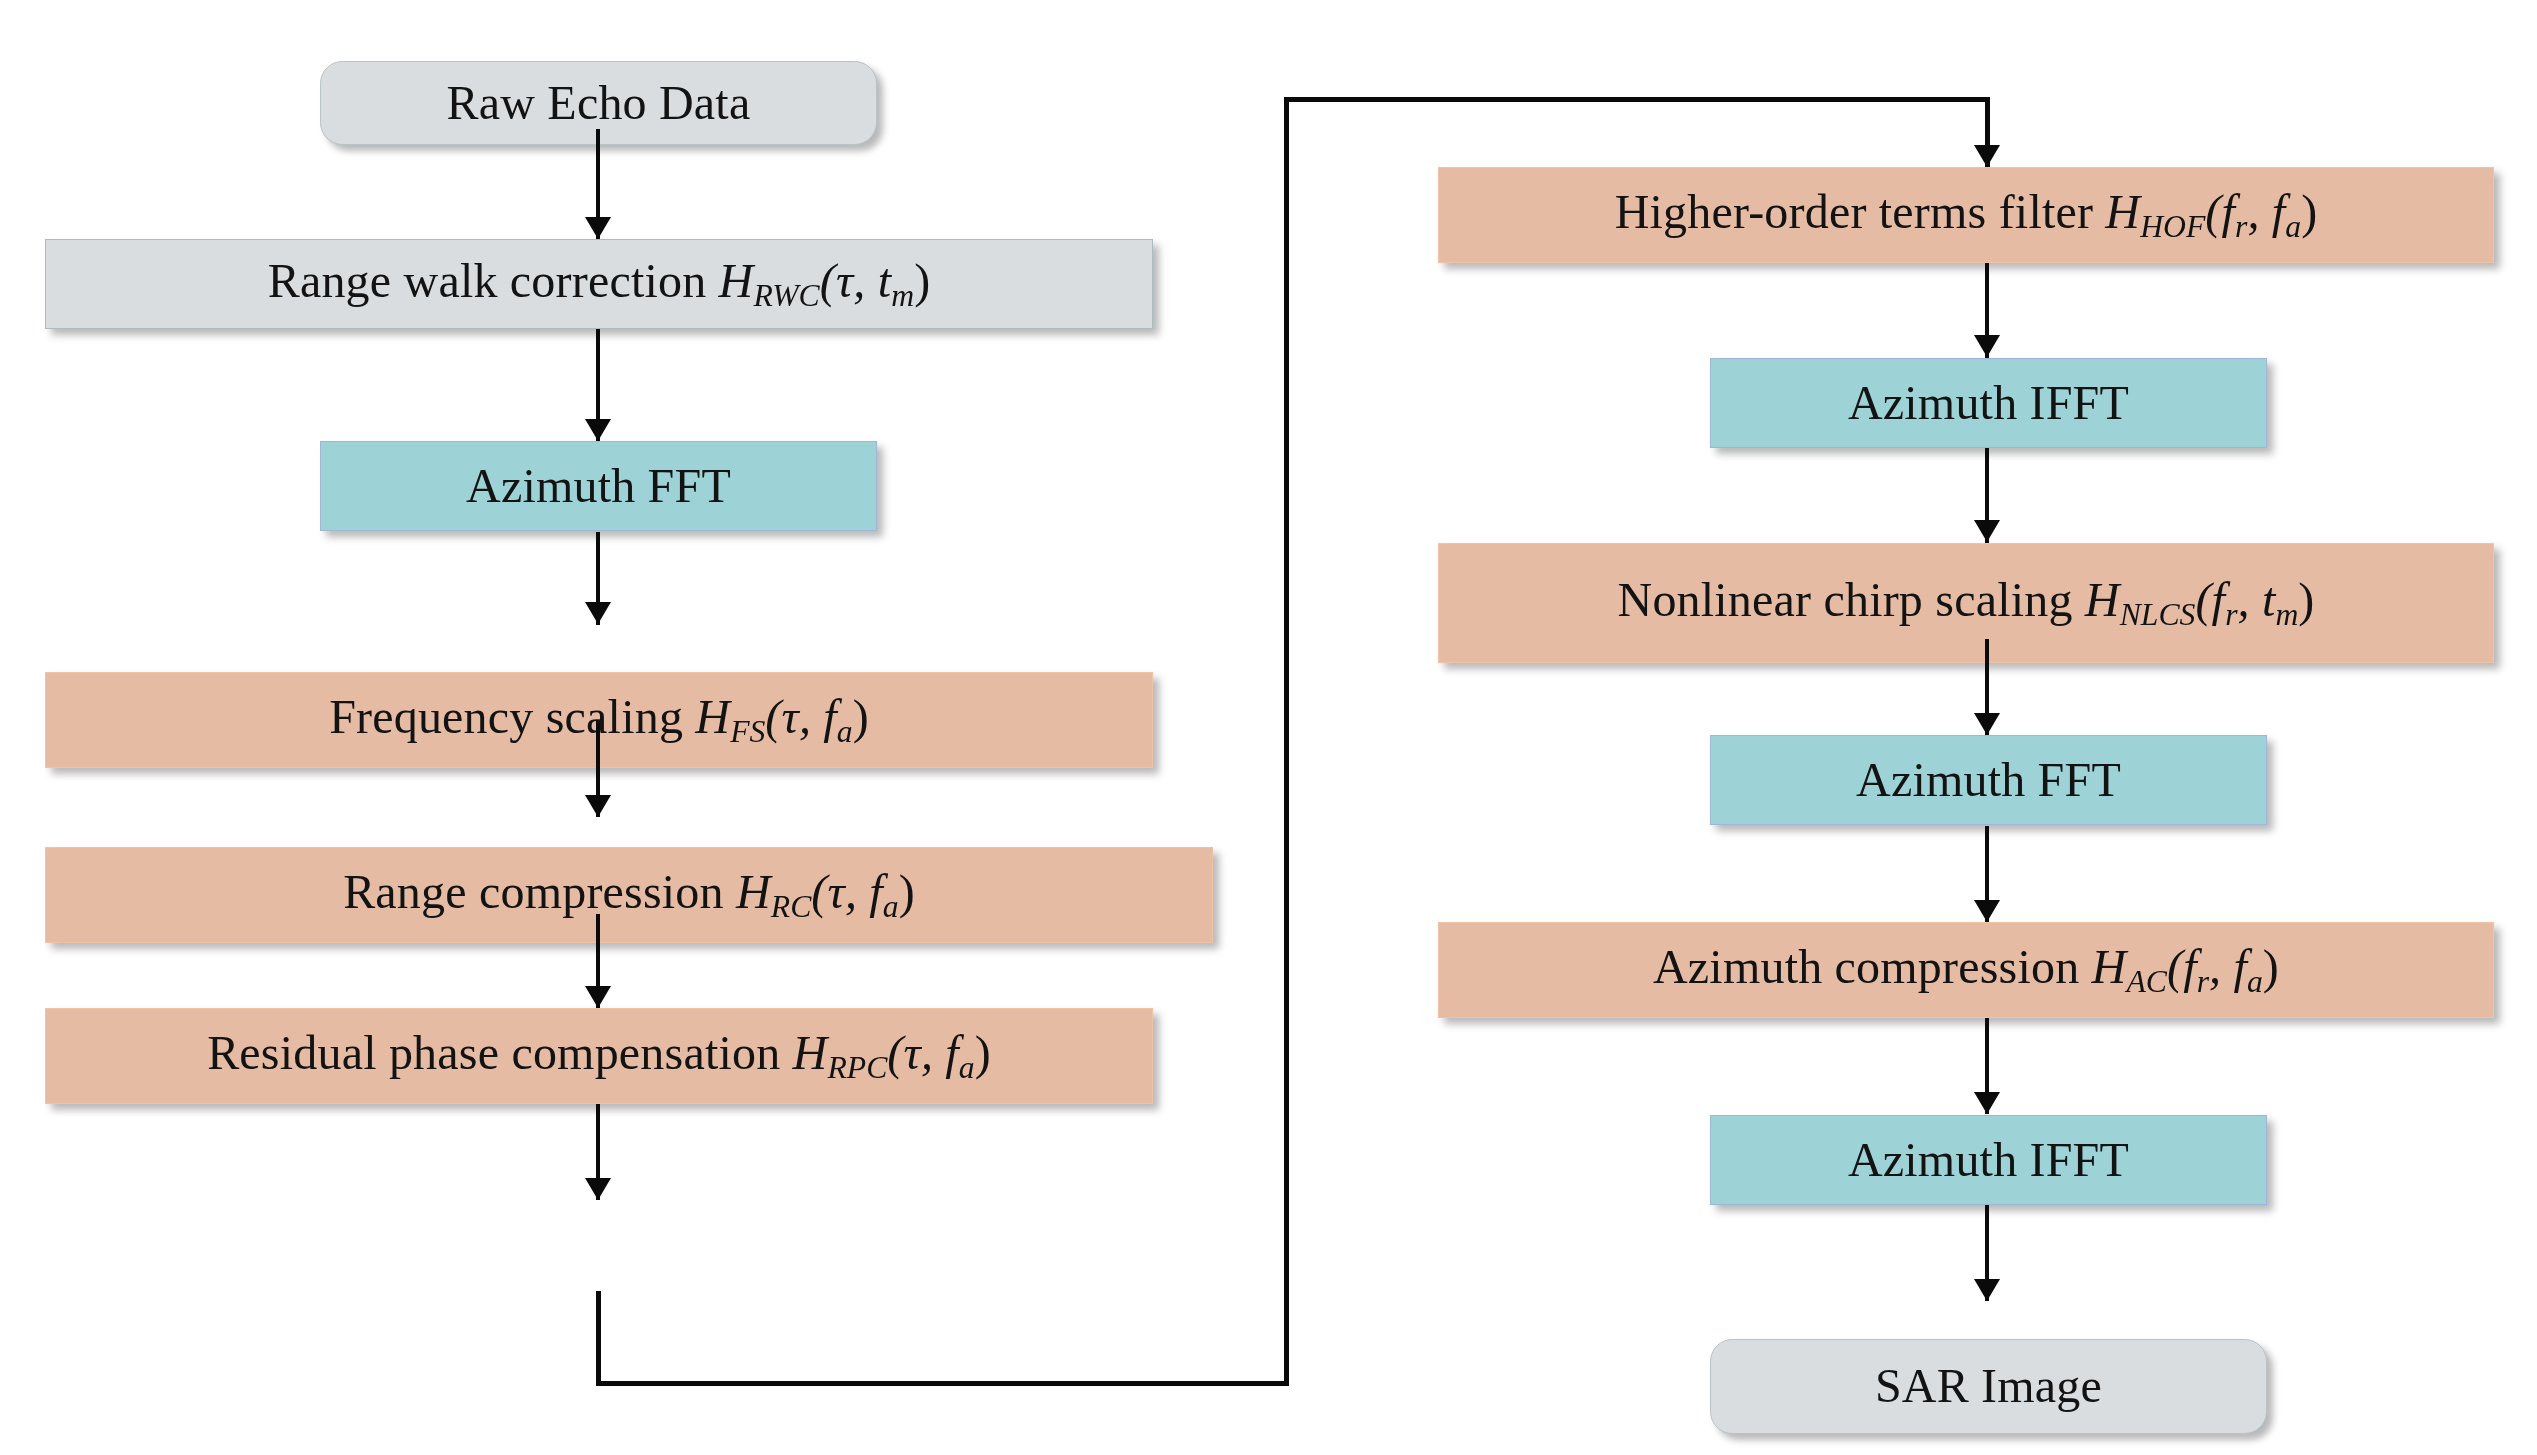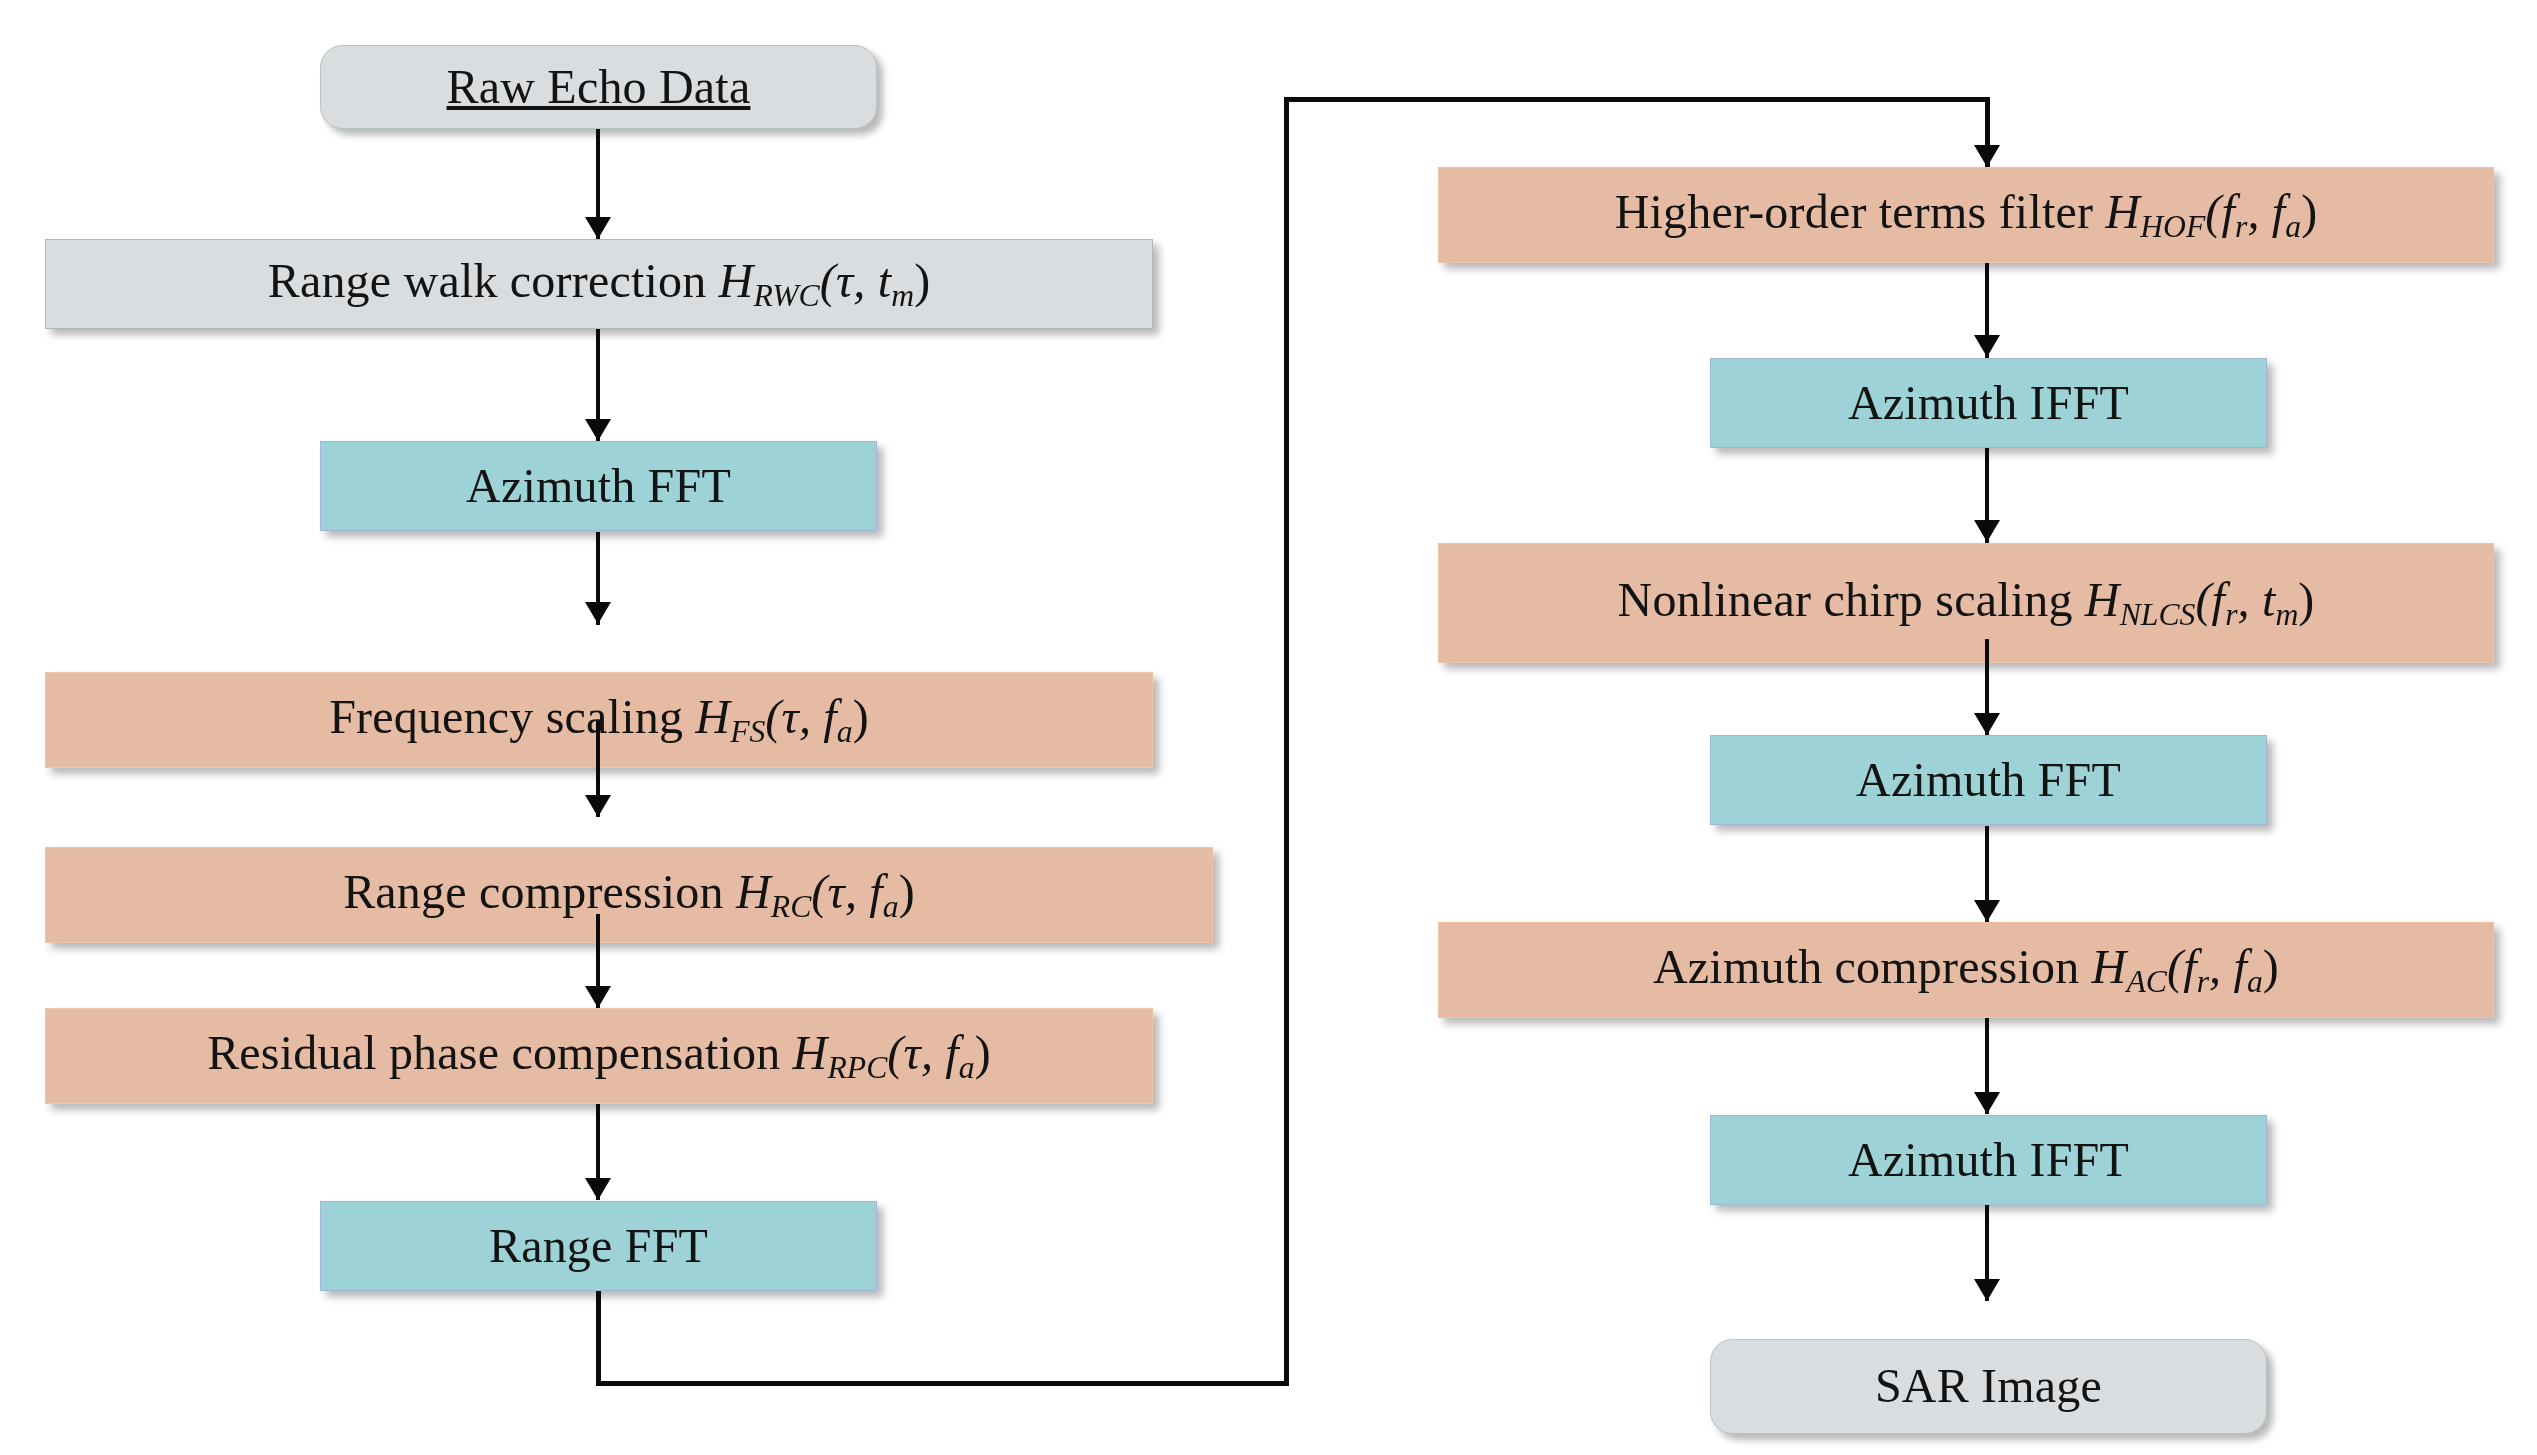--- a/index.html
+++ b/index.html
@@ -80,21 +80,21 @@
   .loop-line {
     position: absolute;
     background: #0a0a0a;
   }
 </style>
 </head>
 <body>
 
 <div id="canvas">
 
-  <div class="node terminal" style="left:320px; top:45px; width:557px; height:84px;text-decoration:underline;">
+  <div class="node terminal" style="left:320px; top:61px; width:557px; height:84px;">
     <span class="txt">Raw Echo Data</span>
   </div>
   <div class="conn v" style="left:596px; top:129px; height:110px;"></div>
   <div class="arrowhead" style="left:585px; top:217px;"></div>
 
   <div class="node process-gray" style="left:45px; top:239px; width:1108px; height:90px;">
     <span class="txt">
       <span>Range walk correction </span><span class="mvar">H</span><span class="msub">RWC</span><span class="mvar">(τ, t</span><span class="msub">m</span><span>)</span>
     </span>
   </div>
@@ -124,23 +124,20 @@
   <div class="arrowhead" style="left:585px; top:986px;"></div>
 
   <div class="node process-salmon" style="left:45px; top:1008px; width:1108px; height:96px;">
     <span class="txt">
       <span>Residual phase compensation </span><span class="mvar">H</span><span class="msub">RPC</span><span class="mvar">(τ, f</span><span class="msub">a</span><span>)</span>
     </span>
   </div>
   <div class="conn v" style="left:596px; top:1104px; height:96px;"></div>
   <div class="arrowhead" style="left:585px; top:1178px;"></div>
 
-  <div class="node process-teal" style="left:320px; top:1201px; width:557px; height:90px;">
-    <span class="txt">Range FFT</span>
-  </div>
 
   <div class="node process-salmon" style="left:1438px; top:167px; width:1056px; height:96px;text-align:right;">
     <span class="txt">
       <span>Higher-order terms filter </span><span class="mvar">H</span><span class="msub">HOF</span><span class="mvar">(f</span><span class="msub">r</span><span class="mvar">, f</span><span class="msub">a</span><span>)</span>
     </span>
   </div>
   <div class="conn v" style="left:1985px; top:263px; height:95px;"></div>
   <div class="arrowhead" style="left:1974px; top:335px;"></div>
 
   <div class="node process-teal" style="left:1710px; top:358px; width:557px; height:90px;">

